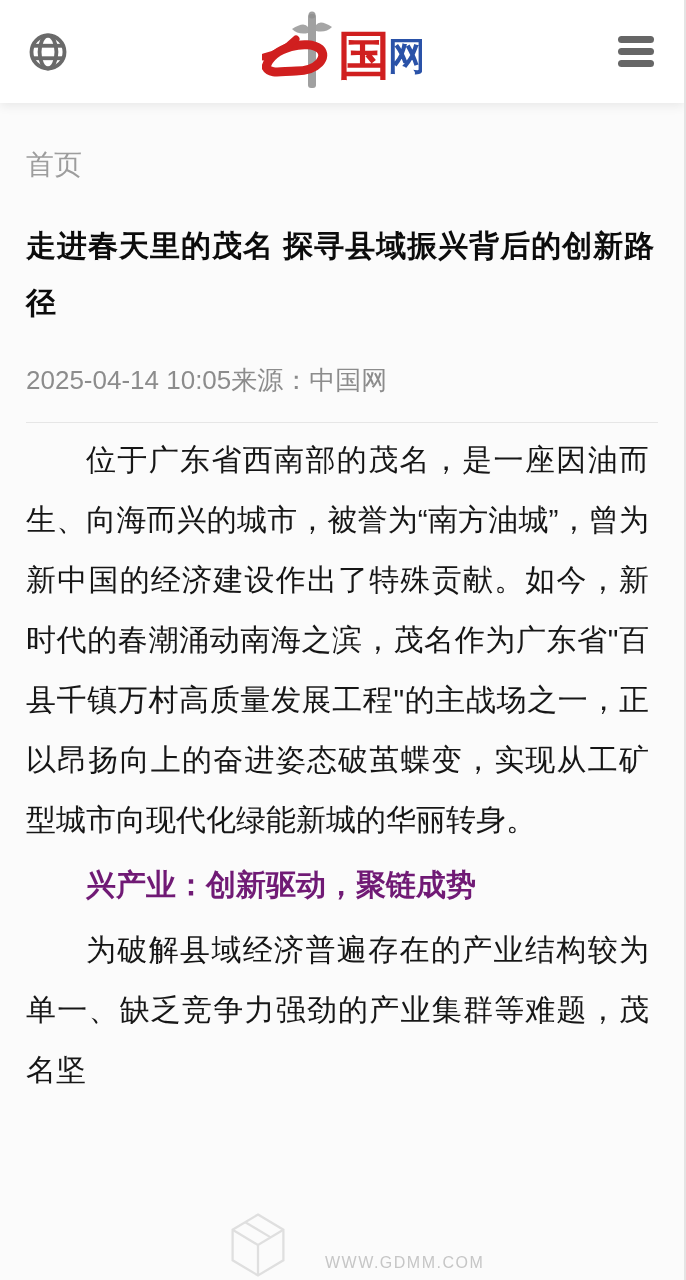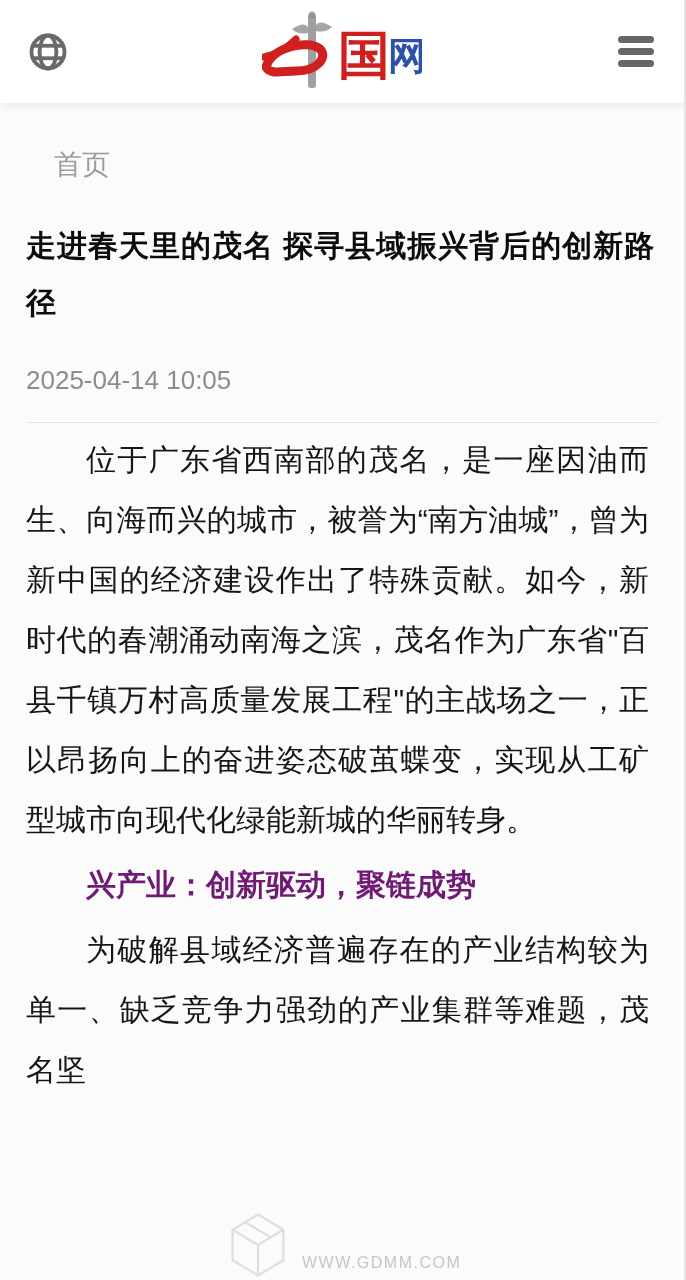--- a/index.html
+++ b/index.html
@@ -56,21 +56,20 @@
     position: relative; z-index: 1;
     padding: 0 26px;
   }
   .breadcrumb {
     padding-top: 47px;
     font-size: 28px;
     line-height: 30px;
     color: #9d9d9d;
     width: max-content;
     cursor: pointer;
-    margin-left: 28px;
   }
   .article-title {
     margin: 37px 0 0 0;
     font-size: 30px;
     line-height: 57px;
     font-weight: bold;
     color: #0c0c0c;
     letter-spacing: 1px;
   }
   .meta {
@@ -98,21 +97,21 @@
   }
   .article-body p.subhead { font-weight: bold; color: #701a75; }
 
   
   .watermark {
     position: absolute;
     left: 226px; bottom: 2px;
     z-index: 0;
     display: flex;
     align-items: flex-end;
-    gap: 12px;
+    gap: 35px;
     color: #c9c9c9;
     pointer-events: none;
   }
   .watermark .cube { width: 64px; height: 66px; opacity: 0.75; }
   .watermark .wm-url {
     font-size: 16px;
     letter-spacing: 1.5px;
     padding-bottom: 6px;
     color: #c6c6c6;
   }
@@ -159,20 +158,21 @@
 
   <main class="main">
     <nav class="breadcrumb">
       <span>首页</span>
     </nav>
 
     <h1 class="article-title">走进春天里的茂名 探寻县域振兴背后的创新路径</h1>
 
     <div class="meta">
       <span>2025-04-14 10:05</span>
+      <span><span>来源：</span><span>中国网</span></span>
     </div>
 
     <hr class="divider">
 
     <article class="article-body" id="article-body">
         <p>位于广东省西南部的茂名，是一座因油而生、向海而兴的城市，被誉为“南方油城”，曾为新中国的经济建设作出了特殊贡献。如今，新时代的春潮涌动南海之滨，茂名作为广东省"百县千镇万村高质量发展工程"的主战场之一，正以昂扬向上的奋进姿态破茧蝶变，实现从工矿型城市向现代化绿能新城的华丽转身。</p>
         <p class="subhead">兴产业：创新驱动，聚链成势</p>
         <p>为破解县域经济普遍存在的产业结构较为单一、缺乏竞争力强劲的产业集群等难题，茂名坚</p>
       </article>
   </main>

